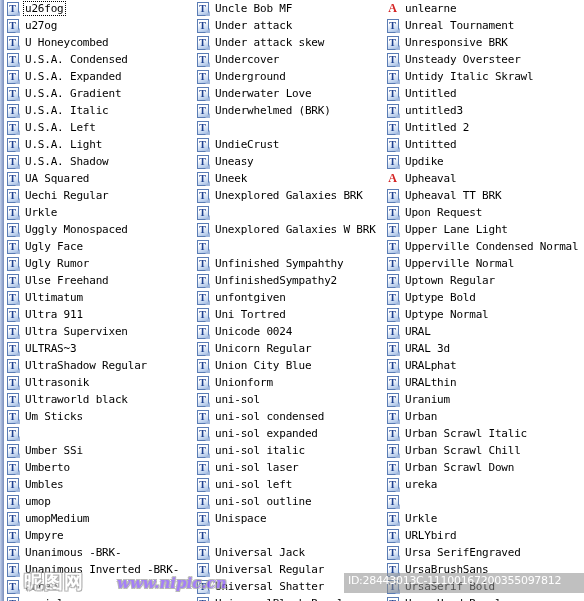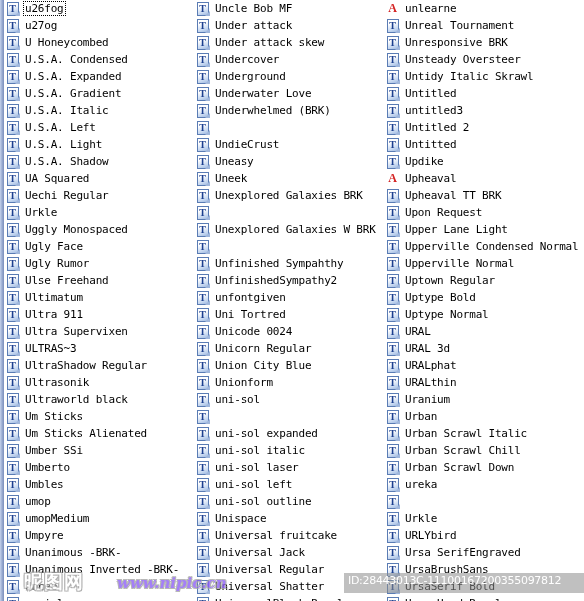--- a/index.html
+++ b/index.html
@@ -399,21 +399,20 @@
             <span class="glyph">T</span>
           </span>
           <span class="label">Um Sticks</span>
         </div>
         <div class="row">
           <span class="icon ttf">
             <span class="page"></span>
             <span class="fold"></span>
             <span class="glyph">T</span>
           </span>
-          <span class="label">Um Sticks Alienated</span>
         </div>
         <div class="row">
           <span class="icon ttf">
             <span class="page"></span>
             <span class="fold"></span>
             <span class="glyph">T</span>
           </span>
           <span class="label">Umber SSi</span>
         </div>
         <div class="row">
@@ -677,20 +676,21 @@
             <span class="glyph">T</span>
           </span>
           <span class="label">uni-sol</span>
         </div>
         <div class="row">
           <span class="icon ttf">
             <span class="page"></span>
             <span class="fold"></span>
             <span class="glyph">T</span>
           </span>
+          <span class="label">uni-sol condensed</span>
         </div>
         <div class="row">
           <span class="icon ttf">
             <span class="page"></span>
             <span class="fold"></span>
             <span class="glyph">T</span>
           </span>
           <span class="label">uni-sol expanded</span>
         </div>
         <div class="row">
@@ -732,21 +732,20 @@
             <span class="glyph">T</span>
           </span>
           <span class="label">Unispace</span>
         </div>
         <div class="row">
           <span class="icon ttf">
             <span class="page"></span>
             <span class="fold"></span>
             <span class="glyph">T</span>
           </span>
-          <span class="label">Universal fruitcake</span>
         </div>
         <div class="row">
           <span class="icon ttf">
             <span class="page"></span>
             <span class="fold"></span>
             <span class="glyph">T</span>
           </span>
           <span class="label">Universal Jack</span>
         </div>
         <div class="row">

